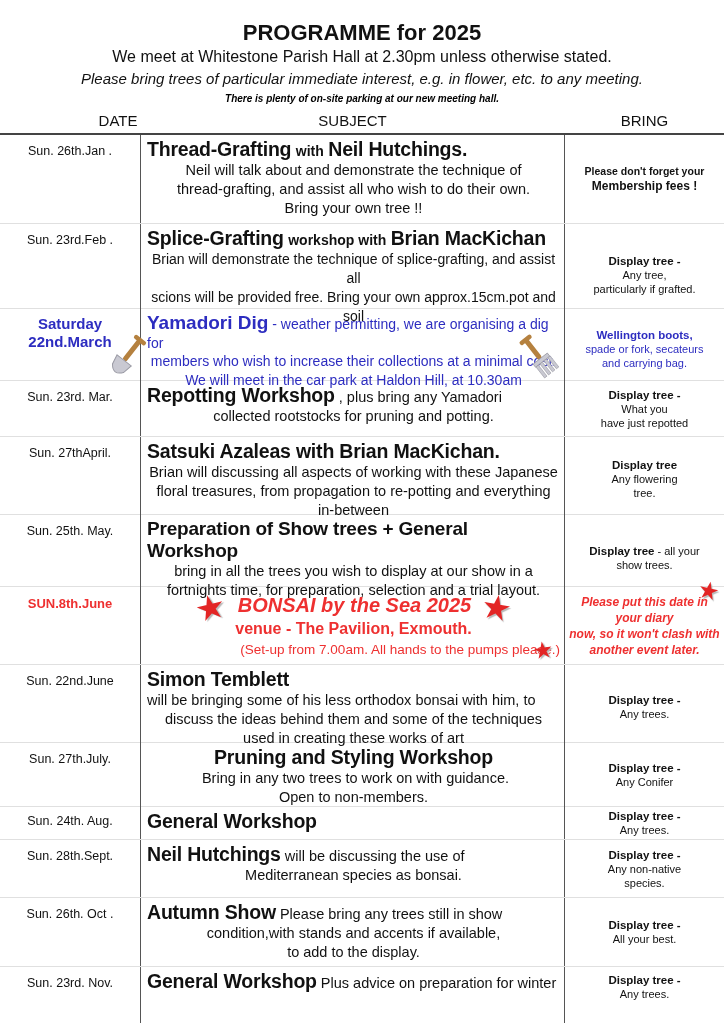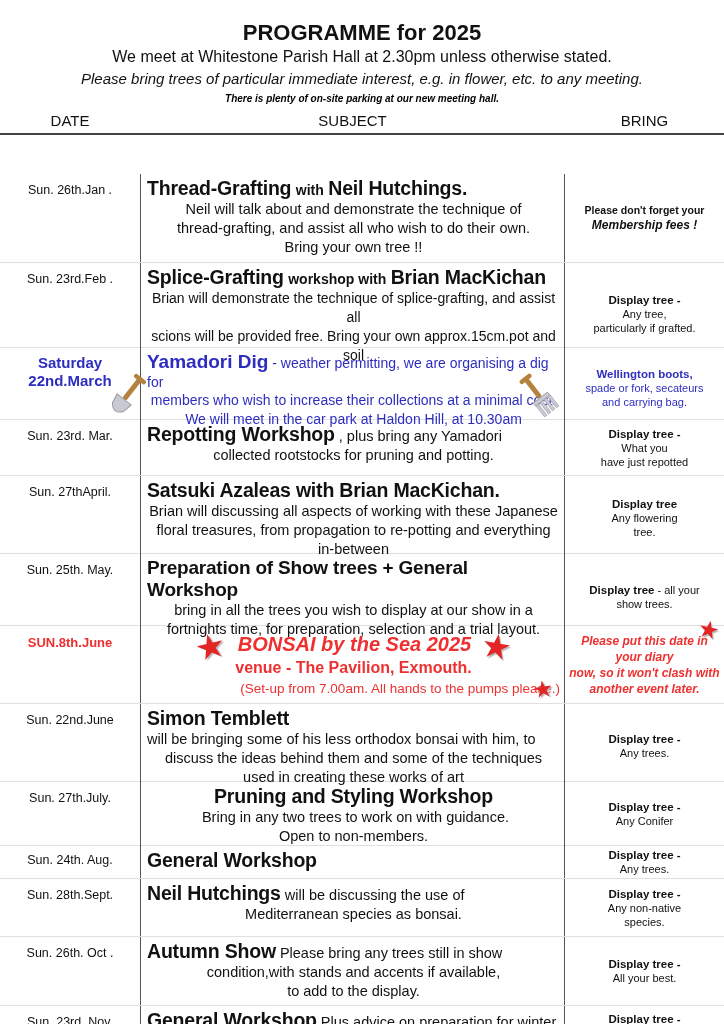--- a/index.html
+++ b/index.html
@@ -16,21 +16,21 @@
   .hdr{text-align:center;padding-top:20px;}
   .title{font-size:22px;font-weight:bold;line-height:26px;}
   .sub1{font-size:16px;line-height:22px;}
   .sub2{font-size:15px;font-style:italic;line-height:21px;}
   .note{font-size:10px;font-weight:bold;font-style:italic;color:#000000;line-height:19px;}
 
   .colhead{
     position:relative;height:25px;border-bottom:2px solid #444;
     font-size:15px;
   }
-  .colhead .c-date{position:absolute;left:0;width:140px;text-align:center;top:4px;}
+  .colhead .c-date{position:absolute;left:0;width:140px;text-align:center;top:4px;padding-left:48px;}
   .colhead .c-subj{position:absolute;left:140px;width:425px;text-align:center;top:4px;}
   .colhead .c-bring{position:absolute;left:565px;width:159px;text-align:center;top:4px;}
 
   
   .row{
     display:grid;grid-template-columns:140px 425px 159px;
     border-bottom:1px solid #e0e0e0;
     position:relative;
     box-sizing:border-box;
   }
@@ -82,42 +82,42 @@
   .star-mid{position:absolute;bottom:0px;left:-34px;font-size:20px;transform:rotate(-8deg);}
   .rot-l{transform:rotate(-14deg);margin-right:14px;}
   .rot-r{transform:rotate(10deg);margin-left:12px;}
 
   .tool-svg{position:absolute;z-index:2;}
   .spade-pos{left:100px;top:24px;}
   .fork-pos{left:516px;top:24px;}
 
   .bring-blue .b-head{font-size:11.5px;}
   .cell-bring .sm{font-size:10.5px;font-weight:bold;line-height:13px;}
-  .cell-bring .fees{font-size:12px;font-weight:bold;font-style:italic;line-height:16px;}
+  .cell-bring .fees{font-size:12px;font-weight:bold;line-height:16px;}
   .inline-b{font-weight:bold;font-size:11.5px;}
 </style>
 </head>
 <body>
 
 <div class="page">
 
   <div class="hdr">
     <div class="title">PROGRAMME for 2025</div>
     <div class="sub1">We meet at Whitestone Parish Hall at 2.30pm unless otherwise stated.</div>
     <div class="sub2">Please bring trees of particular immediate interest, e.g. in flower, etc. to any meeting.</div>
     <div class="note">There is plenty of on-site parking at our new meeting hall.</div>
   </div>
 
   <div class="colhead">
     <div class="c-date">DATE</div>
     <div class="c-subj">SUBJECT</div>
     <div class="c-bring">BRING</div>
   </div>
 
-  <div class="row" style="height:89px;margin-top:39px;">
+  <div class="row" style="height:89px;">
     <div class="cell-date">Sun. 26th.Jan .</div>
     <div class="cell-subj">
       <div><span class="h-big">Thread-Grafting</span> <span class="h-mid">with</span> <span class="h-big">Neil Hutchings.</span></div>
       <div class="body-c">Neil will talk about and demonstrate the technique of</div>
       <div class="body-c">thread-grafting, and assist all who wish to do their own.</div>
       <div class="body-c">Bring your own tree !!</div>
     </div>
     <div class="cell-bring">
       <div class="sm">Please don't forget your</div>
       <div class="fees">Membership fees !</div>

